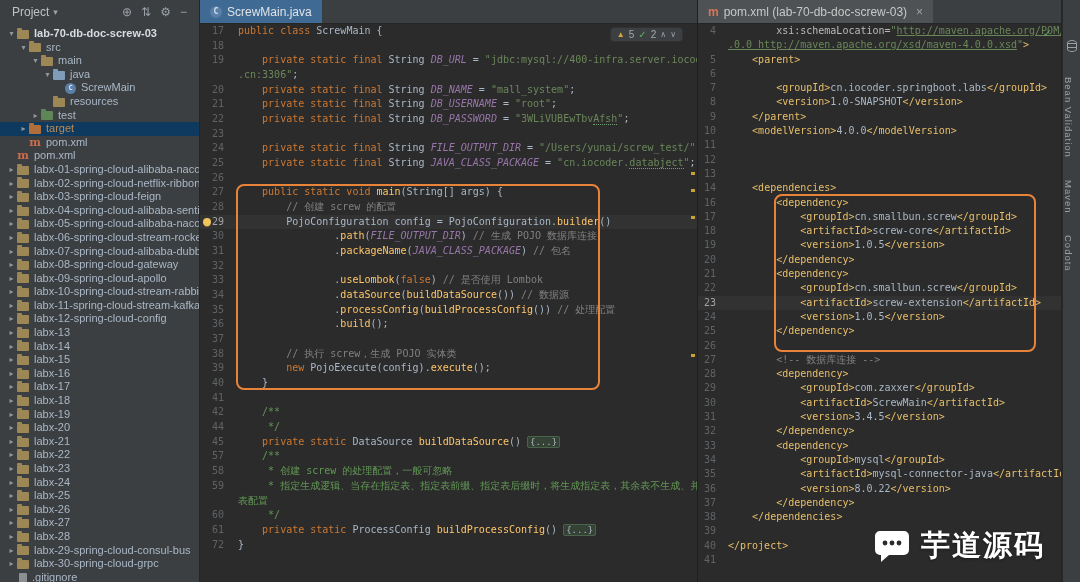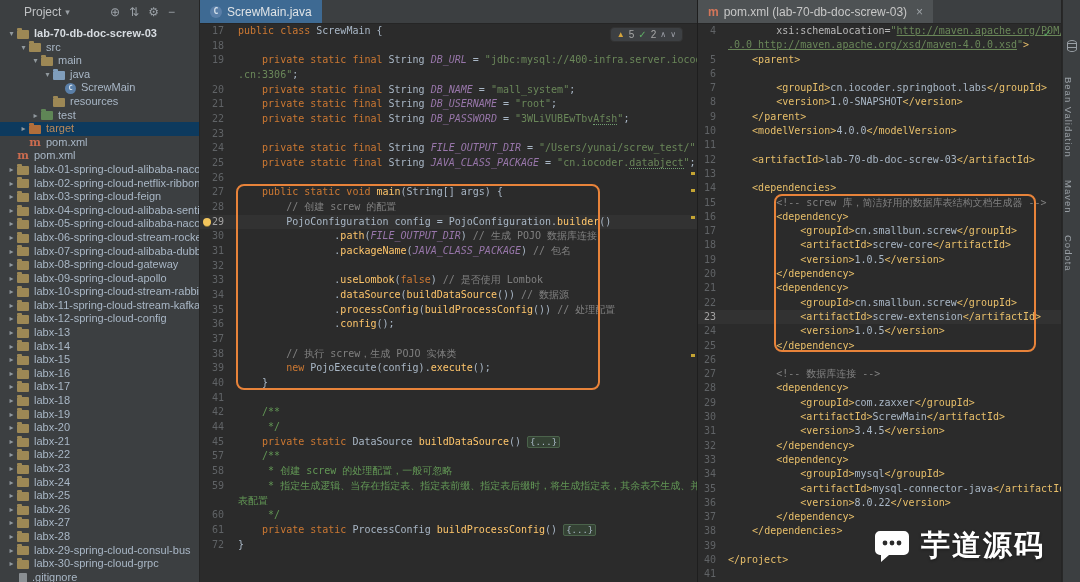--- a/index.html
+++ b/index.html
@@ -2,21 +2,21 @@
 <html><head>
 <meta charset="utf-8">
 <style>
 *{margin:0;padding:0;box-sizing:border-box}
 html,body{width:1080px;height:582px;overflow:hidden}
 body{background:#2b2b2b;font-family:"Liberation Sans",sans-serif;color:#a9b7c6}
 #app{display:flex;width:1080px;height:582px}
 
 
 #panel{width:200px;min-width:200px;background:#3c3f41;border-right:1px solid #252525;display:flex;flex-direction:column}
-.phead{height:24px;min-height:24px;display:flex;align-items:center;gap:10px;padding:0 24px;font-size:12px;color:#bfc1c3}
+.phead{height:24px;min-height:24px;display:flex;align-items:center;gap:10px;padding:0 12px;font-size:12px;color:#bfc1c3}
 .ptitle{display:flex;align-items:center;gap:4px}
 .chev{font-size:9px;color:#9aa0a6}
 .picons{margin-left:auto;display:flex;gap:9px;align-items:center}
 .picn{color:#9aa0a6;font-size:12px;line-height:12px}
 .tree{flex:1;overflow:hidden;padding-top:3px}
 .trow{height:13.6px;line-height:13.6px;font-size:11px;white-space:nowrap;display:flex;align-items:center;overflow:hidden}
 .trow.sel{background:#0d3a5e}
 .arrow{display:inline-block;width:11px;min-width:11px;font-size:8px;color:#91999e;text-align:center}
 .ticn{display:inline-block;width:12px;min-width:12px;height:10px;margin-right:5px;position:relative;border-radius:1px;flex:none}
 .ticn.folder,.ticn.folder-src,.ticn.folder-res,.ticn.folder-target,.ticn.folder-test{background:#9d8855;height:9px;margin-top:1px}
@@ -334,21 +334,21 @@
           <div class="crow"><span class="gut">26</span><span class="code"></span></div>
           <div class="crow"><span class="gut">27</span><span class="code"><span class="tk-k">    public static void </span><span class="tk-m">main</span><span class="tk-p">(String[] args) {</span></span></div>
           <div class="crow"><span class="gut">28</span><span class="code"><span class="tk-c">        // 创建 screw 的配置</span></span></div>
           <div class="crow cur"><span class="bulb"></span><span class="gut">29</span><span class="code"><span class="tk-p">        PojoConfiguration config = PojoConfiguration.</span><span class="tk-m">builder</span><span class="tk-p">()</span></span></div>
           <div class="crow"><span class="gut">30</span><span class="code"><span class="tk-p">                .</span><span class="tk-m">path</span><span class="tk-p">(</span><span class="tk-f">FILE_OUTPUT_DIR</span><span class="tk-p">) </span><span class="tk-c">// 生成 POJO 数据库连接</span></span></div>
           <div class="crow"><span class="gut">31</span><span class="code"><span class="tk-p">                .</span><span class="tk-m">packageName</span><span class="tk-p">(</span><span class="tk-f">JAVA_CLASS_PACKAGE</span><span class="tk-p">) </span><span class="tk-c">// 包名</span></span></div>
           <div class="crow"><span class="gut">32</span></div>
           <div class="crow"><span class="gut">33</span><span class="code"><span class="tk-p">                .</span><span class="tk-m">useLombok</span><span class="tk-p">(</span><span class="tk-k">false</span><span class="tk-p">) </span><span class="tk-c">// 是否使用 Lombok</span></span></div>
           <div class="crow"><span class="gut">34</span><span class="code"><span class="tk-p">                .</span><span class="tk-m">dataSource</span><span class="tk-p">(</span><span class="tk-m">buildDataSource</span><span class="tk-p">()) </span><span class="tk-c">// 数据源</span></span></div>
           <div class="crow"><span class="gut">35</span><span class="code"><span class="tk-p">                .</span><span class="tk-m">processConfig</span><span class="tk-p">(</span><span class="tk-m">buildProcessConfig</span><span class="tk-p">()) </span><span class="tk-c">// 处理配置</span></span></div>
-          <div class="crow"><span class="gut">36</span><span class="code"><span class="tk-p">                .</span><span class="tk-m">config</span><span class="tk-p">();</span></span></div>
+          <div class="crow"><span class="gut">36</span><span class="code"><span class="tk-p">                .</span><span class="tk-m">build</span><span class="tk-p">();</span></span></div>
           <div class="crow"><span class="gut">37</span><span class="code"></span></div>
           <div class="crow"><span class="gut">38</span><span class="code"><span class="tk-c">        // 执行 screw，生成 POJO 实体类</span></span></div>
           <div class="crow"><span class="gut">39</span><span class="code"><span class="tk-k">        new </span><span class="tk-p">PojoExecute(config).</span><span class="tk-m">execute</span><span class="tk-p">();</span></span></div>
           <div class="crow"><span class="gut">40</span><span class="code"><span class="tk-p">    }</span></span></div>
           <div class="crow"><span class="gut">41</span><span class="code"></span></div>
           <div class="crow"><span class="gut">42</span><span class="code"><span class="tk-d">    /**</span></span></div>
           <div class="crow"><span class="gut">44</span><span class="code"><span class="tk-d">     */</span></span></div>
           <div class="crow"><span class="gut">45</span><span class="code"><span class="tk-k">    private static </span><span class="tk-p">DataSource </span><span class="tk-m">buildDataSource</span><span class="tk-p">() </span><span class="tk-fl">{...}</span></span></div>
           <div class="crow"><span class="gut">57</span><span class="code"><span class="tk-d">    /**</span></span></div>
           <div class="crow"><span class="gut">58</span><span class="code"><span class="tk-d">     * 创建 screw 的处理配置，一般可忽略</span></span></div>
@@ -386,24 +386,23 @@
       <div>
           <div class="crow"><span class="gut">4</span><span class="code"><span class="tk-a">        xsi:schemaLocation=</span><span class="tk-s">"</span><span class="tk-l">http://maven.apache.org/POM/4</span></span></div>
           <div class="crow"><span class="gut"></span><span class="code"><span class="tk-l">.0.0 http://maven.apache.org/xsd/maven-4.0.0.xsd</span><span class="tk-s">"</span><span class="tk-t">&gt;</span></span></div>
           <div class="crow"><span class="gut">5</span><span class="code"><span class="tk-p">    </span><span class="tk-t">&lt;parent&gt;</span></span></div>
           <div class="crow"><span class="gut">6</span></div>
           <div class="crow"><span class="gut">7</span><span class="code"><span class="tk-p">        </span><span class="tk-t">&lt;groupId&gt;</span><span class="tk-p">cn.iocoder.springboot.labs</span><span class="tk-t">&lt;/groupId&gt;</span></span></div>
           <div class="crow"><span class="gut">8</span><span class="code"><span class="tk-p">        </span><span class="tk-t">&lt;version&gt;</span><span class="tk-p">1.0-SNAPSHOT</span><span class="tk-t">&lt;/version&gt;</span></span></div>
           <div class="crow"><span class="gut">9</span><span class="code"><span class="tk-p">    </span><span class="tk-t">&lt;/parent&gt;</span></span></div>
           <div class="crow"><span class="gut">10</span><span class="code"><span class="tk-p">    </span><span class="tk-t">&lt;modelVersion&gt;</span><span class="tk-p">4.0.0</span><span class="tk-t">&lt;/modelVersion&gt;</span></span></div>
           <div class="crow"><span class="gut">11</span><span class="code"></span></div>
-          <div class="crow"><span class="gut">12</span><span class="code"><span class="tk-p">    </span><span class="tk-t">&lt;artifactId&gt;</span><span class="tk-p">lab-70-db-doc-screw-03</span><span class="tk-t">&lt;/artifactId&gt;</span></span></div>
+          <div class="crow"><span class="gut">12</span></div>
           <div class="crow"><span class="gut">13</span><span class="code"></span></div>
           <div class="crow"><span class="gut">14</span><span class="code"><span class="tk-p">    </span><span class="tk-t">&lt;dependencies&gt;</span></span></div>
-          <div class="crow"><span class="gut">15</span><span class="code"><span class="tk-c">        &lt;!-- screw 库，简洁好用的数据库表结构文档生成器 --&gt;</span></span></div>
           <div class="crow"><span class="gut">16</span><span class="code"><span class="tk-p">        </span><span class="tk-t">&lt;dependency&gt;</span></span></div>
           <div class="crow"><span class="gut">17</span><span class="code"><span class="tk-p">            </span><span class="tk-t">&lt;groupId&gt;</span><span class="tk-p">cn.smallbun.screw</span><span class="tk-t">&lt;/groupId&gt;</span></span></div>
           <div class="crow"><span class="gut">18</span><span class="code"><span class="tk-p">            </span><span class="tk-t">&lt;artifactId&gt;</span><span class="tk-p">screw-core</span><span class="tk-t">&lt;/artifactId&gt;</span></span></div>
           <div class="crow"><span class="gut">19</span><span class="code"><span class="tk-p">            </span><span class="tk-t">&lt;version&gt;</span><span class="tk-p">1.0.5</span><span class="tk-t">&lt;/version&gt;</span></span></div>
           <div class="crow"><span class="gut">20</span><span class="code"><span class="tk-p">        </span><span class="tk-t">&lt;/dependency&gt;</span></span></div>
           <div class="crow"><span class="gut">21</span><span class="code"><span class="tk-p">        </span><span class="tk-t">&lt;dependency&gt;</span></span></div>
           <div class="crow"><span class="gut">22</span><span class="code"><span class="tk-p">            </span><span class="tk-t">&lt;groupId&gt;</span><span class="tk-p">cn.smallbun.screw</span><span class="tk-t">&lt;/groupId&gt;</span></span></div>
           <div class="crow cur"><span class="gut">23</span><span class="code"><span class="tk-p">            </span><span class="tk-t">&lt;artifactId&gt;</span><span class="tk-p">screw-extension</span><span class="tk-t">&lt;/artifactId&gt;</span></span></div>
           <div class="crow"><span class="gut">24</span><span class="code"><span class="tk-p">            </span><span class="tk-t">&lt;version&gt;</span><span class="tk-p">1.0.5</span><span class="tk-t">&lt;/version&gt;</span></span></div>
           <div class="crow"><span class="gut">25</span><span class="code"><span class="tk-p">        </span><span class="tk-t">&lt;/dependency&gt;</span></span></div>

